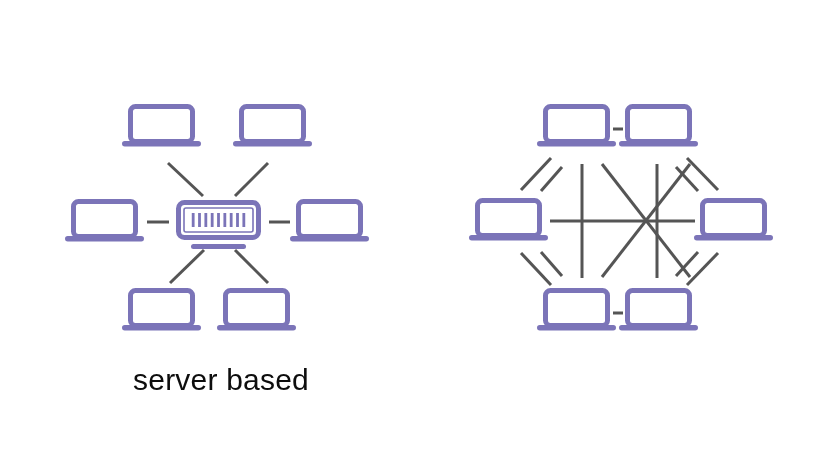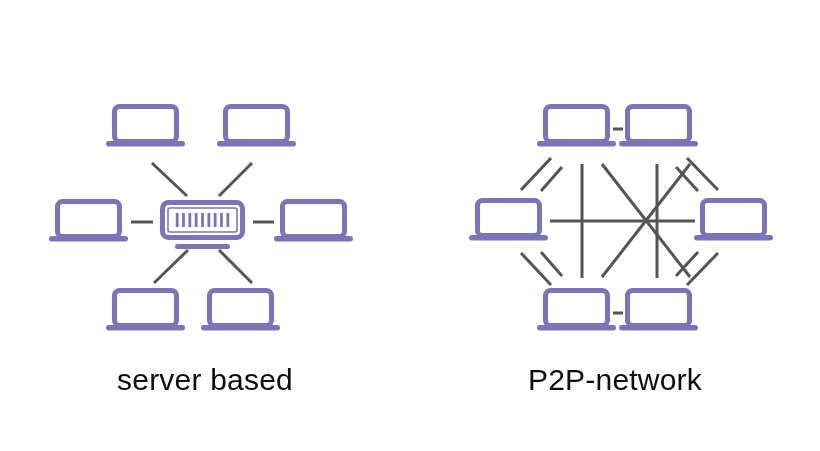--- a/index.html
+++ b/index.html
@@ -18,21 +18,21 @@
   #figure-root {
     position: relative;
     width: 820px;
     height: 451px;
   }
   .panel {
     position: absolute;
     top: 0;
     height: 451px;
   }
-  #panel-server { left: 0;   width: 410px; }
+  #panel-server { left: 16px;   width: 410px; }
   #panel-p2p    { left: 410px; width: 410px; }
 
   .panel-svg {
     position: absolute;
     left: 0;
     top: 0;
   }
   .caption {
     position: absolute;
     left: 0;
@@ -149,16 +149,15 @@
           <g>
             <rect x="135.5" y="290.5" width="62" height="35" rx="5" ry="5" fill="none" stroke="#7b74b8" stroke-width="5"></rect>
             <rect x="127" y="325" width="79" height="5.5" rx="2.75" ry="2.75" fill="#7b74b8" stroke="none"></rect>
           </g>
           <g>
             <rect x="217.5" y="290.5" width="62" height="35" rx="5" ry="5" fill="none" stroke="#7b74b8" stroke-width="5"></rect>
             <rect x="209" y="325" width="79" height="5.5" rx="2.75" ry="2.75" fill="#7b74b8" stroke="none"></rect>
           </g>
         </g>
     </svg>
-    <div class="caption">P2P-network</div>
   </div>
 
 </div>
 
 </body></html>

